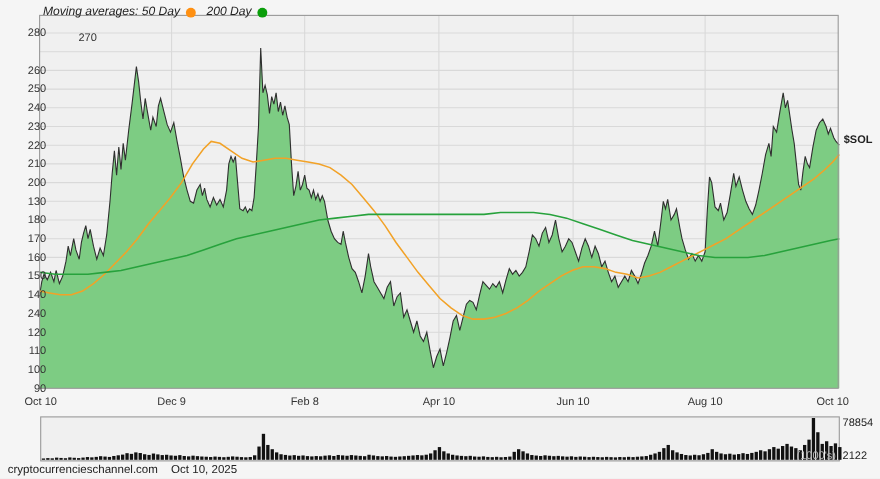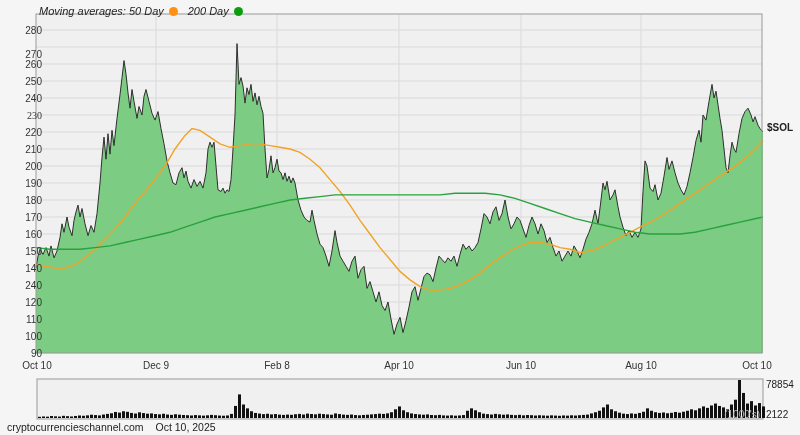--- a/index.html
+++ b/index.html
@@ -242,29 +242,29 @@
   <div class="legend">
     <span>Moving averages:</span>&nbsp;
     <span>50 Day</span>
     <span class="dot" id="dot50" style="background: rgb(255, 144, 18);"></span>
     <span>200 Day</span>
     <span class="dot" id="dot200" style="background: rgb(10, 158, 10);"></span>
   </div>
 
   <div id="y-axis-labels">
       <div class="ylab" style="top: 24.5px;">280</div>
-      <div class="ylab" style="top: 49px;">270</div>
+      <div class="ylab" style="top: 29px; padding-left: 46px;">270</div>
       <div class="ylab" style="top: 58.5px;">260</div>
       <div class="ylab" style="top: 75.5px;">250</div>
       <div class="ylab" style="top: 92.5px;">240</div>
-      <div class="ylab" style="top: 109.5px; font-family: Liberation Serif, serif;">230</div>
+      <div class="ylab" style="top: 109.5px;">230</div>
       <div class="ylab" style="top: 126.5px;">220</div>
       <div class="ylab" style="top: 143.5px;">210</div>
       <div class="ylab" style="top: 160.5px;">200</div>
-      <div class="ylab" style="top: 177.5px;">190</div>
+      <div class="ylab" style="top: 177.5px;">130</div>
       <div class="ylab" style="top: 194.5px;">180</div>
       <div class="ylab" style="top: 211.5px;">170</div>
       <div class="ylab" style="top: 228.5px;">160</div>
       <div class="ylab" style="top: 245.5px;">150</div>
       <div class="ylab" style="top: 262.5px;">140</div>
       <div class="ylab" style="top: 279.5px;">240</div>
       <div class="ylab" style="top: 296.5px;">120</div>
       <div class="ylab" style="top: 313.5px;">110</div>
       <div class="ylab" style="top: 330.5px;">100</div>
       <div class="ylab" style="top: 347.5px;">90</div>

